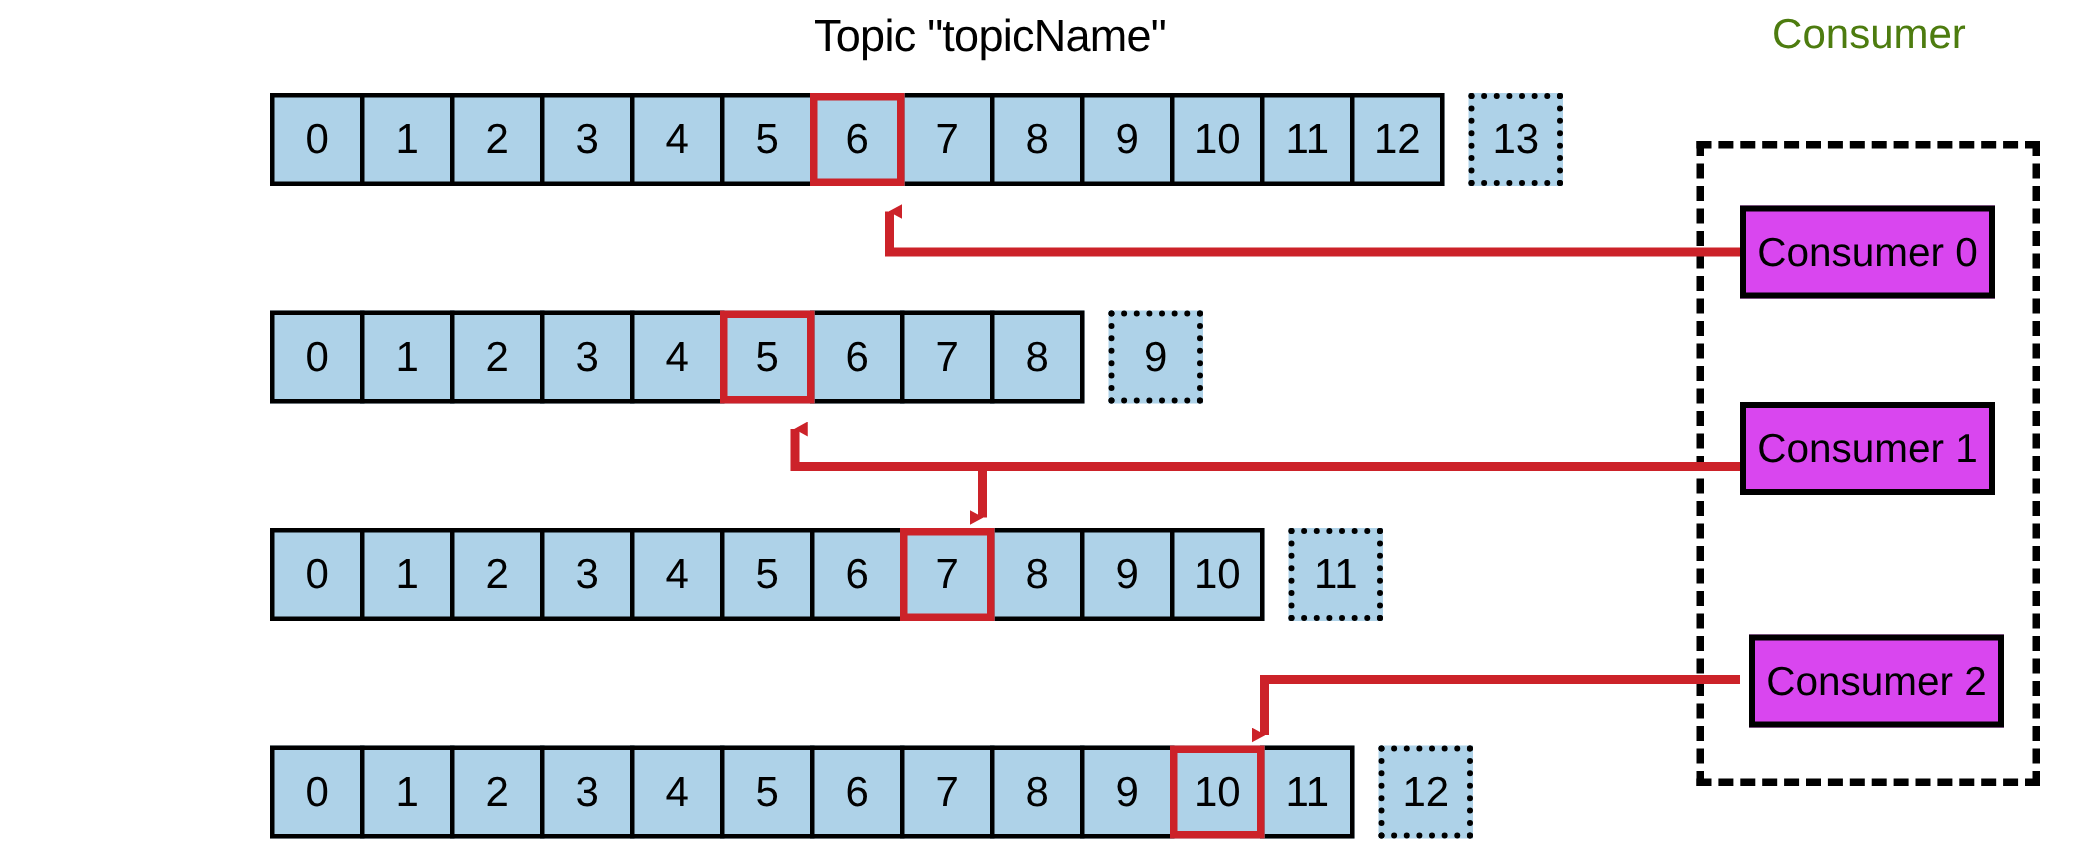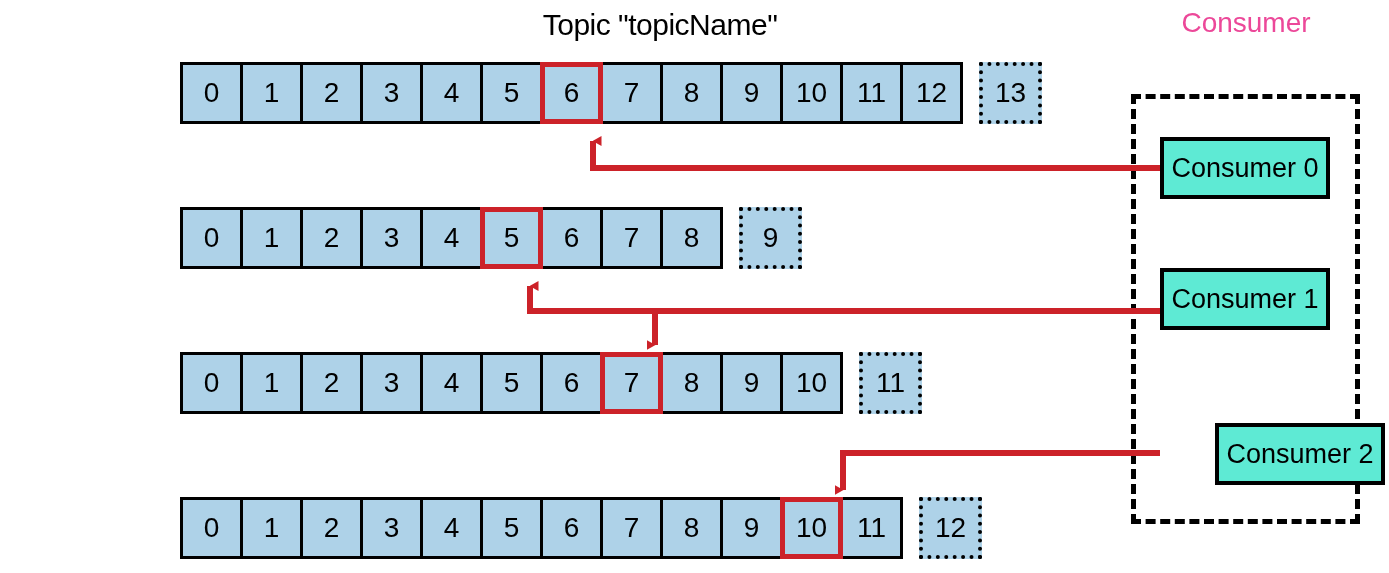--- a/index.html
+++ b/index.html
@@ -30,21 +30,21 @@
   }
 
   .group-title {
     position: absolute;
     left: 1131px;
     top: 6px;
     width: 230px;
     text-align: center;
     font-size: 28px;
     line-height: 33px;
-    color: #ec4899;
+    color: #4d7c0f;
   }
 
   
   .partition-row {
     position: absolute;
     left: 0;
     height: 62px;
   }
   .cells {
     position: absolute;
@@ -91,21 +91,21 @@
     height: 430px;
     box-sizing: border-box;
     border: 5px dashed #000000;
     background: transparent;
   }
   .consumer-box {
     position: absolute;
     width: 170px;
     height: 62px;
     box-sizing: border-box;
-    background: #5eead4;
+    background: #d946ef;
     border: 4px solid #000000;
     display: flex;
     align-items: center;
     justify-content: center;
     font-size: 27px;
     color: #000000;
     white-space: nowrap;
   }
 
   
@@ -200,21 +200,21 @@
         <div class="cell current">10</div>
         <div class="cell">11</div>
         <div class="cell dashed">12</div>
       </div>
   </div>
 
   <div class="consumer-group-box"></div>
 
   <div class="consumer-box" style="left:1160px; top:137px;">Consumer 0</div>
   <div class="consumer-box" style="left:1160px; top:268px;">Consumer 1</div>
-  <div class="consumer-box" style="left:1215px; top:423px;">Consumer 2</div>
+  <div class="consumer-box" style="left:1166px; top:423px;">Consumer 2</div>
 
   <svg class="connectors" viewBox="0 0 1389 573">
     <defs>
       <marker id="arrowUp" markerWidth="10" markerHeight="9" refX="5" refY="0.5" orient="auto-start-reverse" markerUnits="userSpaceOnUse">
         <path d="M0,9 L5,0 L10,9 Z" fill="#cc2229"></path>
       </marker>
       <marker id="arrowDown" markerWidth="10" markerHeight="9" refX="5" refY="0.5" orient="auto-start-reverse" markerUnits="userSpaceOnUse">
         <path d="M0,9 L5,0 L10,9 Z" fill="#cc2229"></path>
       </marker>
     </defs>

